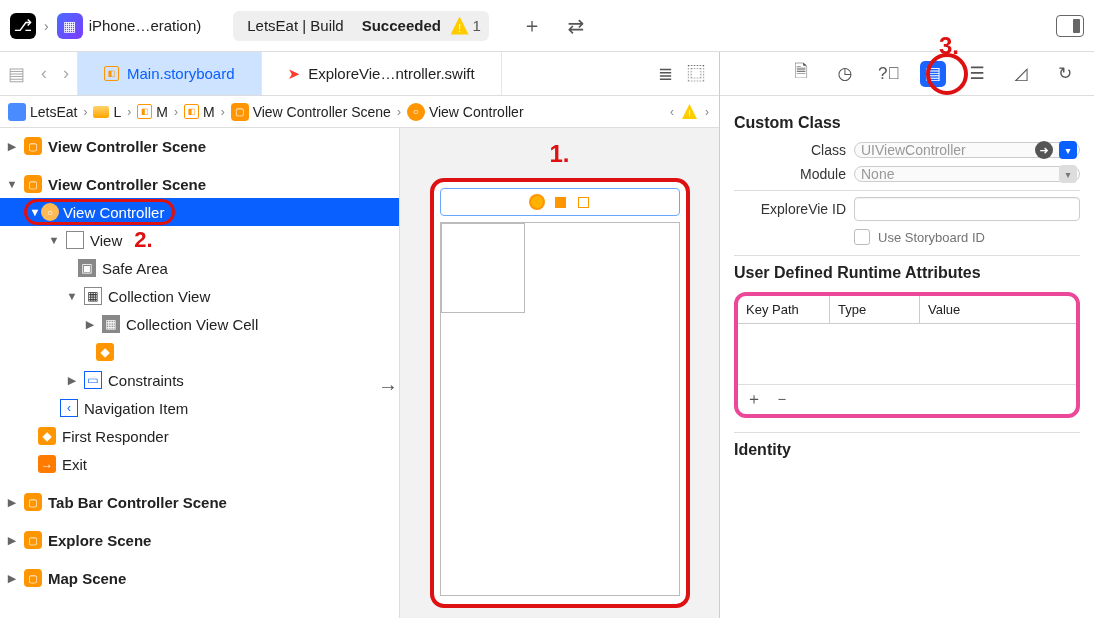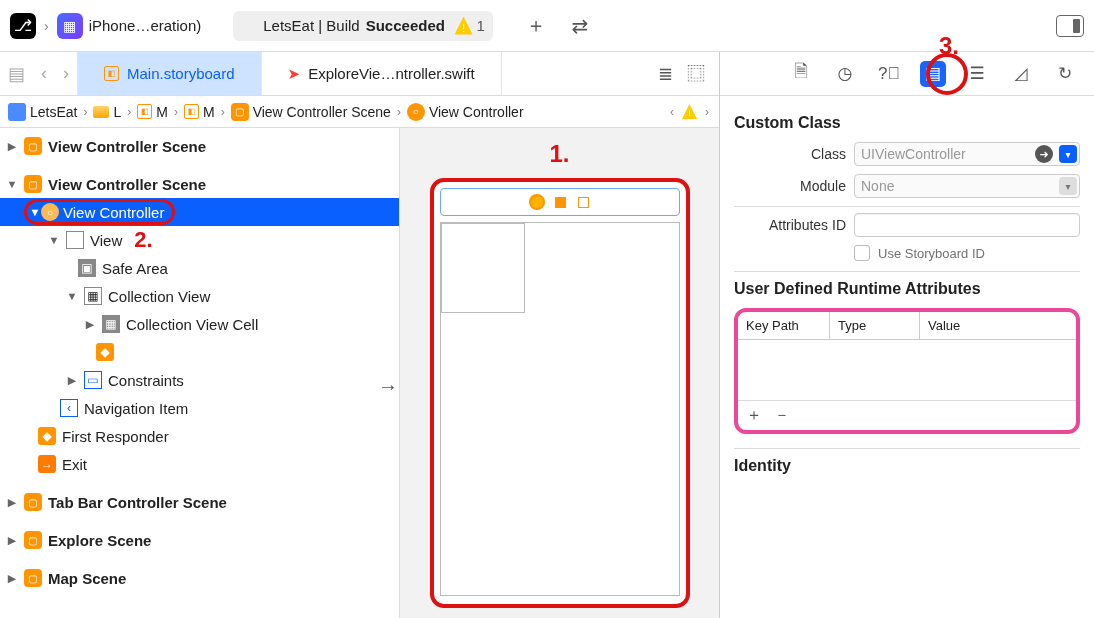--- a/index.html
+++ b/index.html
@@ -4,21 +4,21 @@
 <style>
   * { box-sizing: border-box; margin: 0; padding: 0; font-family: -apple-system, "SF Pro", "Helvetica Neue", Arial, sans-serif; }
   body { width: 1094px; height: 618px; background: #fff; overflow: hidden; font-size: 13px; color: #222; }
 
   
   .toolbar { height: 52px; display: flex; align-items: center; padding: 0 10px; gap: 8px; border-bottom: 1px solid #ddd; }
   .target-pill { display: flex; align-items: center; gap: 6px; font-size: 15px; }
   .oct-badge { width: 26px; height: 26px; border-radius: 6px; background:#000; color:#fff; display:flex; align-items:center; justify-content:center; font-size:16px;}
   .app-badge { width:26px; height:26px; border-radius:6px; background:linear-gradient(135deg,#4a6cff,#7b3cff); display:flex; align-items:center; justify-content:center; color:#fff; font-size:14px;}
   .chev { color:#888; font-size:14px; padding:0 2px;}
-  .status-pill { margin-left: 24px; background:#efefef; border-radius:6px; height:30px; display:flex; align-items:center; padding:0 48px 0 30px; gap:6px; font-size:15px; position:relative;}
+  .status-pill { margin-left: 24px; background:#efefef; border-radius:6px; height:30px; display:flex; align-items:center; padding:0 48px 0 14px; gap:18px; font-size:15px; position:relative;}
   .status-pill .warn { position:absolute; right:8px; display:flex; align-items:center; gap:4px; color:#555;}
   .warn-tri { width:18px; height:18px; background:#ffcc00; clip-path: polygon(50% 0,100% 100%,0 100%); display:flex; align-items:flex-end; justify-content:center; font-size:10px; color:#fff; padding-bottom:1px;}
   .toolbar-right { margin-left: 24px; display:flex; align-items:center; gap:22px; color:#444;}
   .tb-icon { width:22px; text-align:center; font-size:20px; color:#555;}
   .panel-toggle { margin-left:auto; width:28px; height:22px; border:1.5px solid #666; border-radius:4px; position:relative;}
   .panel-toggle::after{content:"";position:absolute;right:3px;top:3px;bottom:3px;width:7px;background:#666;border-radius:1px;}
 
   .main { display:flex; height:566px; }
   .leftcol { width:720px; display:flex; flex-direction:column; border-right:1px solid #ccc;}
   .rightcol { flex:1; display:flex; flex-direction:column; }
@@ -67,21 +67,21 @@
   .insp-tabs .it{width:26px;height:26px;display:flex;align-items:center;justify-content:center;color:#555;font-size:17px;}
   .it.active{background:#1a65ff;color:#fff;border-radius:5px;}
   .circle3{position:absolute;border:4px solid #d11;width:42px;height:42px;border-radius:50%;right:126px;top:1px;}
   .ann-3{position:absolute;top:-20px;right:135px;color:#d11;font-weight:700;font-size:24px;}
   .rightcol{position:relative;}
 
   .insp-body{padding:10px 14px;overflow:auto;flex:1;}
   .sect-title{font-weight:700;font-size:16px;margin:8px 0 10px;}
   .form-row{display:flex;align-items:center;margin-bottom:8px;gap:8px;}
   .form-row label{width:112px;text-align:right;color:#333;font-size:14px;}
-  .field{flex:1;height:24px;border:1px solid #ccc;border-radius:4px;background:#fafafa;display:flex;align-items:center;padding:0 6px;color:#999;font-size:14px;position:relative;}
+  .field{flex:1;height:16px;border:1px solid #ccc;border-radius:11px;background:#fafafa;display:flex;align-items:center;padding:0 6px;color:#999;font-size:14px;position:relative;}
   .field .jump{position:absolute;right:26px;width:18px;height:18px;border-radius:50%;background:#555;color:#fff;font-size:11px;display:flex;align-items:center;justify-content:center;}
   .field .dd{position:absolute;right:2px;width:18px;height:18px;border-radius:4px;background:#0a60ff;color:#fff;font-size:10px;display:flex;align-items:center;justify-content:center;}
   .chk{width:16px;height:16px;border:1px solid #bbb;border-radius:3px;}
   .chk-row{display:flex;align-items:center;gap:8px;margin-left:120px;color:#999;margin-bottom:10px;}
   hr{border:none;border-top:1px solid #ddd;margin:6px 0 6px;}
   .runtime-table{border:4px solid #ec4899;border-radius:12px;}
   .runtime-head{display:flex;border-bottom:1px solid #ccc;}
   .runtime-head div{padding:6px 8px;font-size:13px;border-right:1px solid #ccc;}
   .runtime-head div:last-child{border-right:none;}
   .runtime-body{height:60px;}
@@ -289,21 +289,21 @@
       <div class="form-row">
         <label>Module</label>
         <div class="field">
           <span>None</span>
           <span class="dd" style="background:#ddd;color:#777">▾</span>
         </div>
       </div>
       <hr>
 
       <div class="form-row">
-        <label>Attributes ID</label>
+        <label>ExploreVie ID</label>
         <div class="textinput"></div>
       </div>
       <div class="chk-row" style="color:#737373">
         <span class="chk"></span>
         <span>Use Storyboard ID</span>
       </div>
       <hr>
 
       <div class="sect-title">User Defined Runtime Attributes</div>
       <div class="runtime-table">

